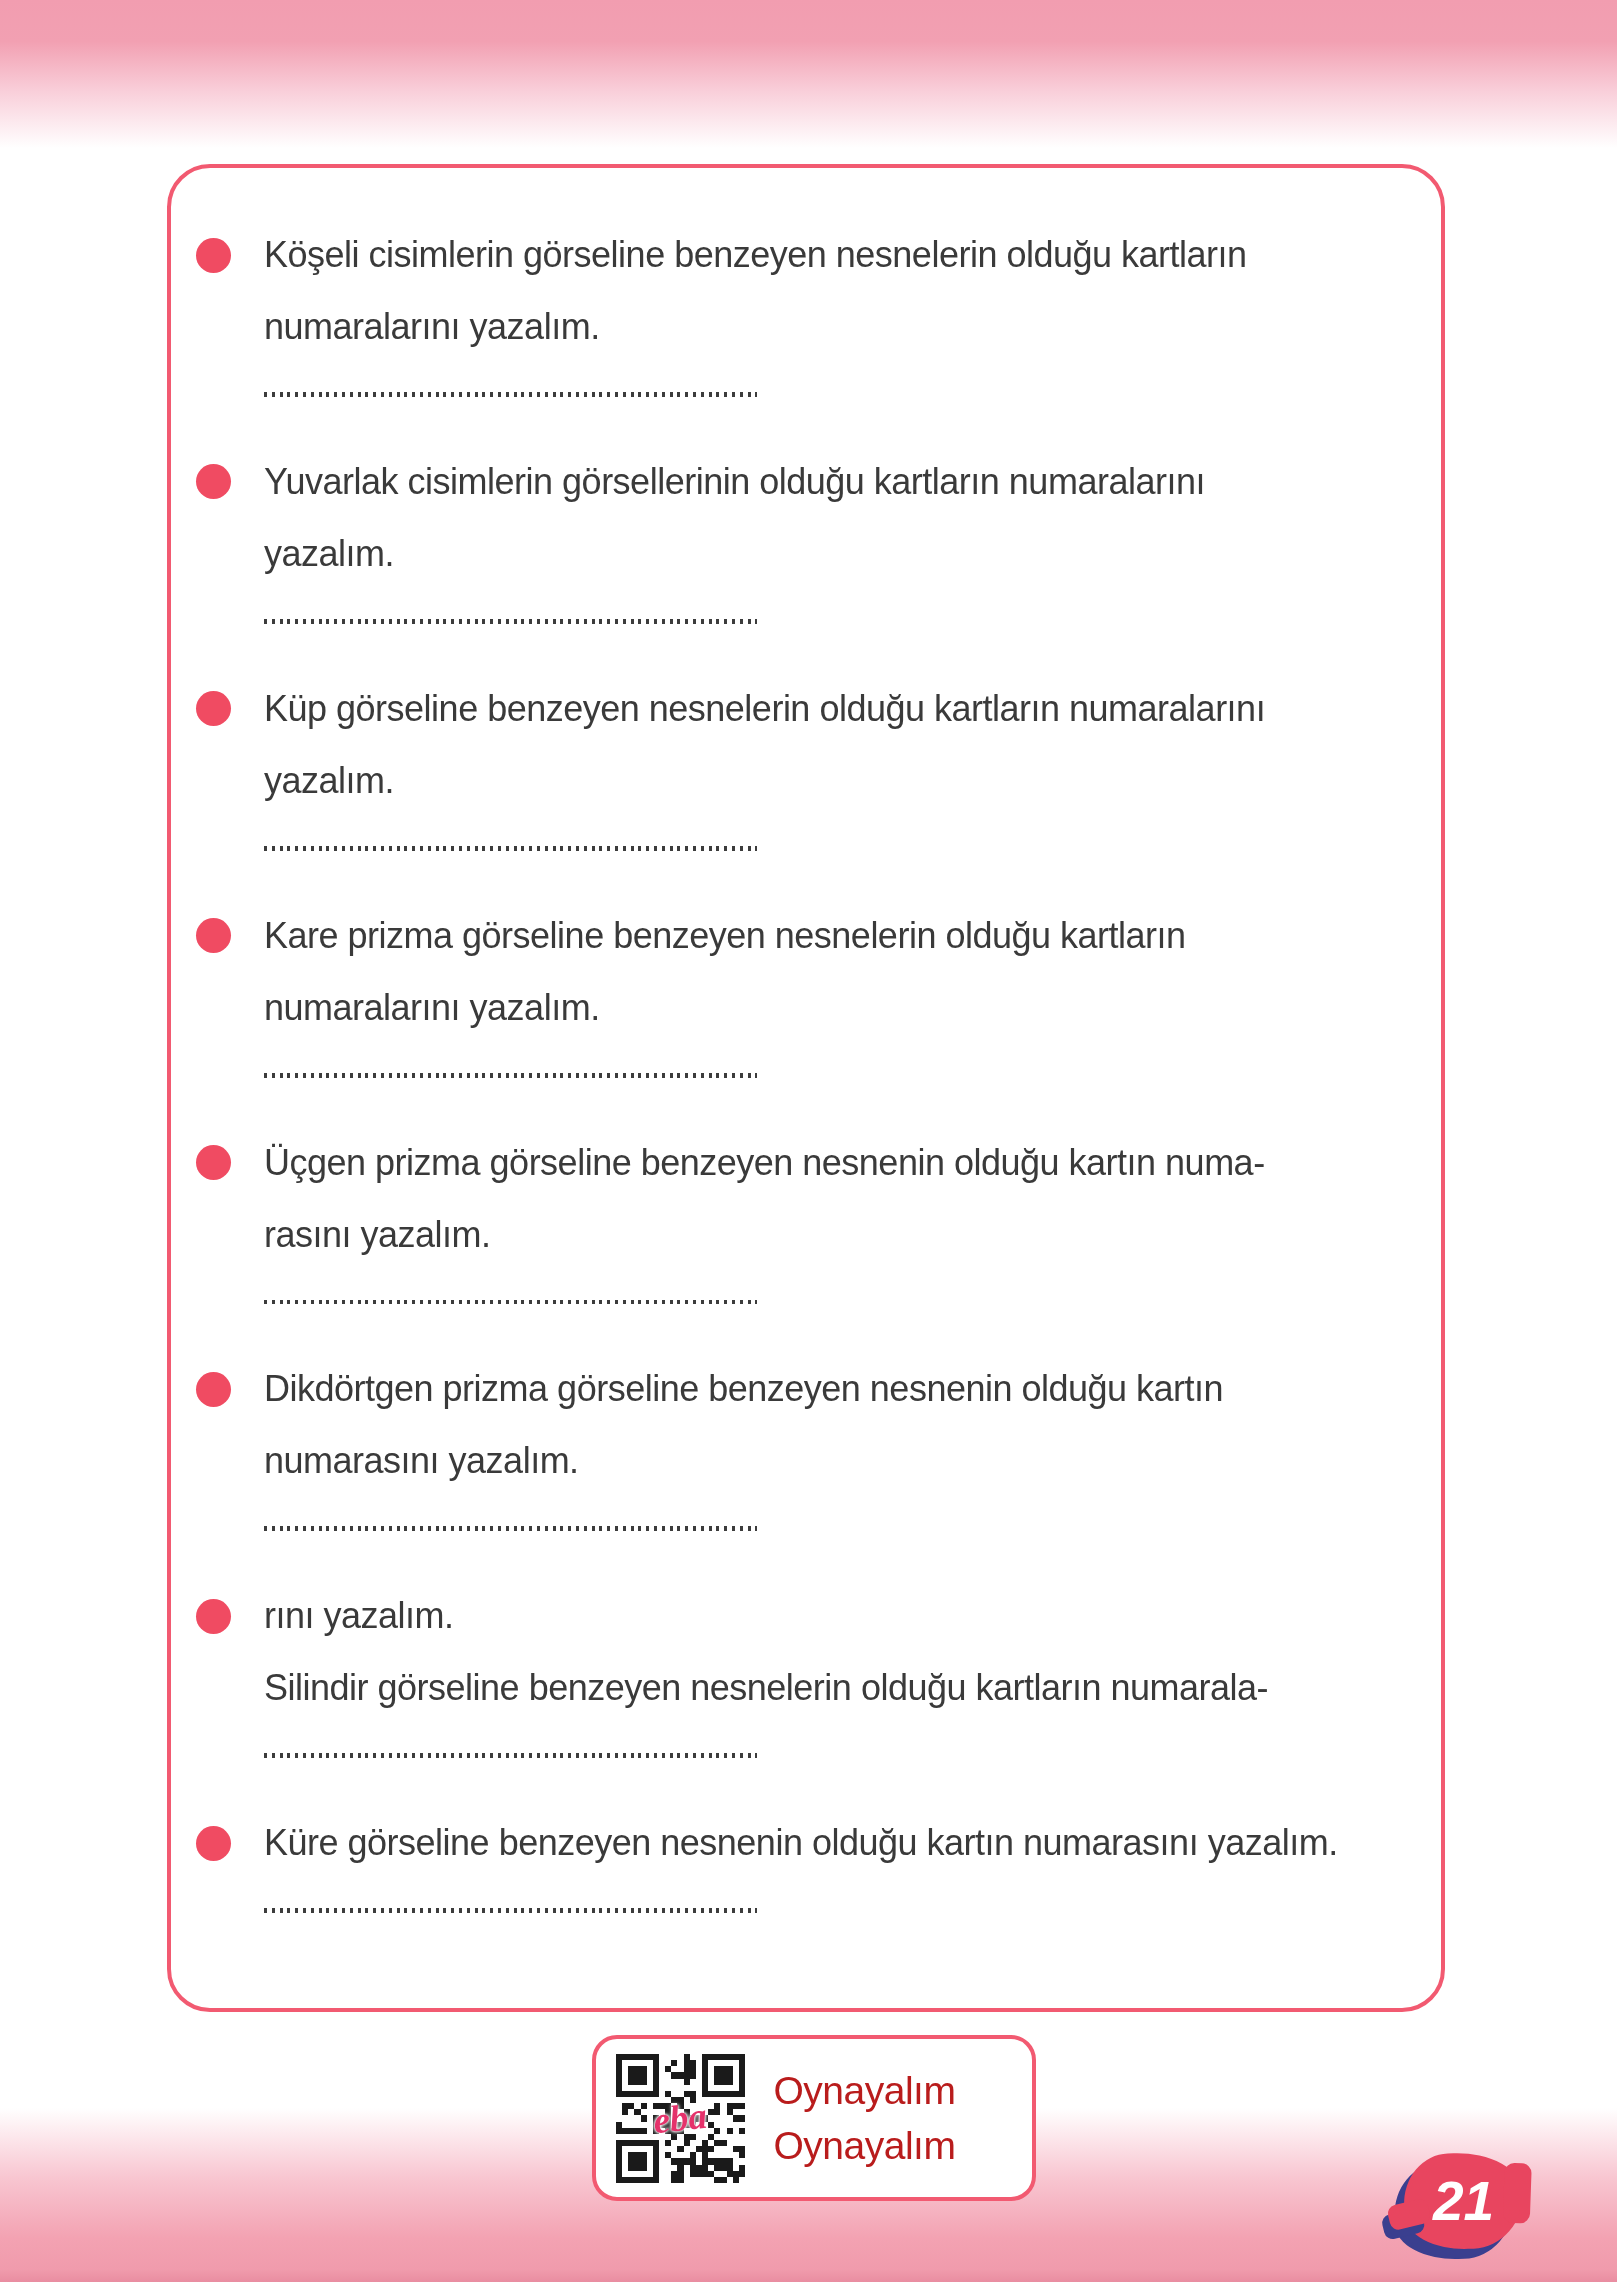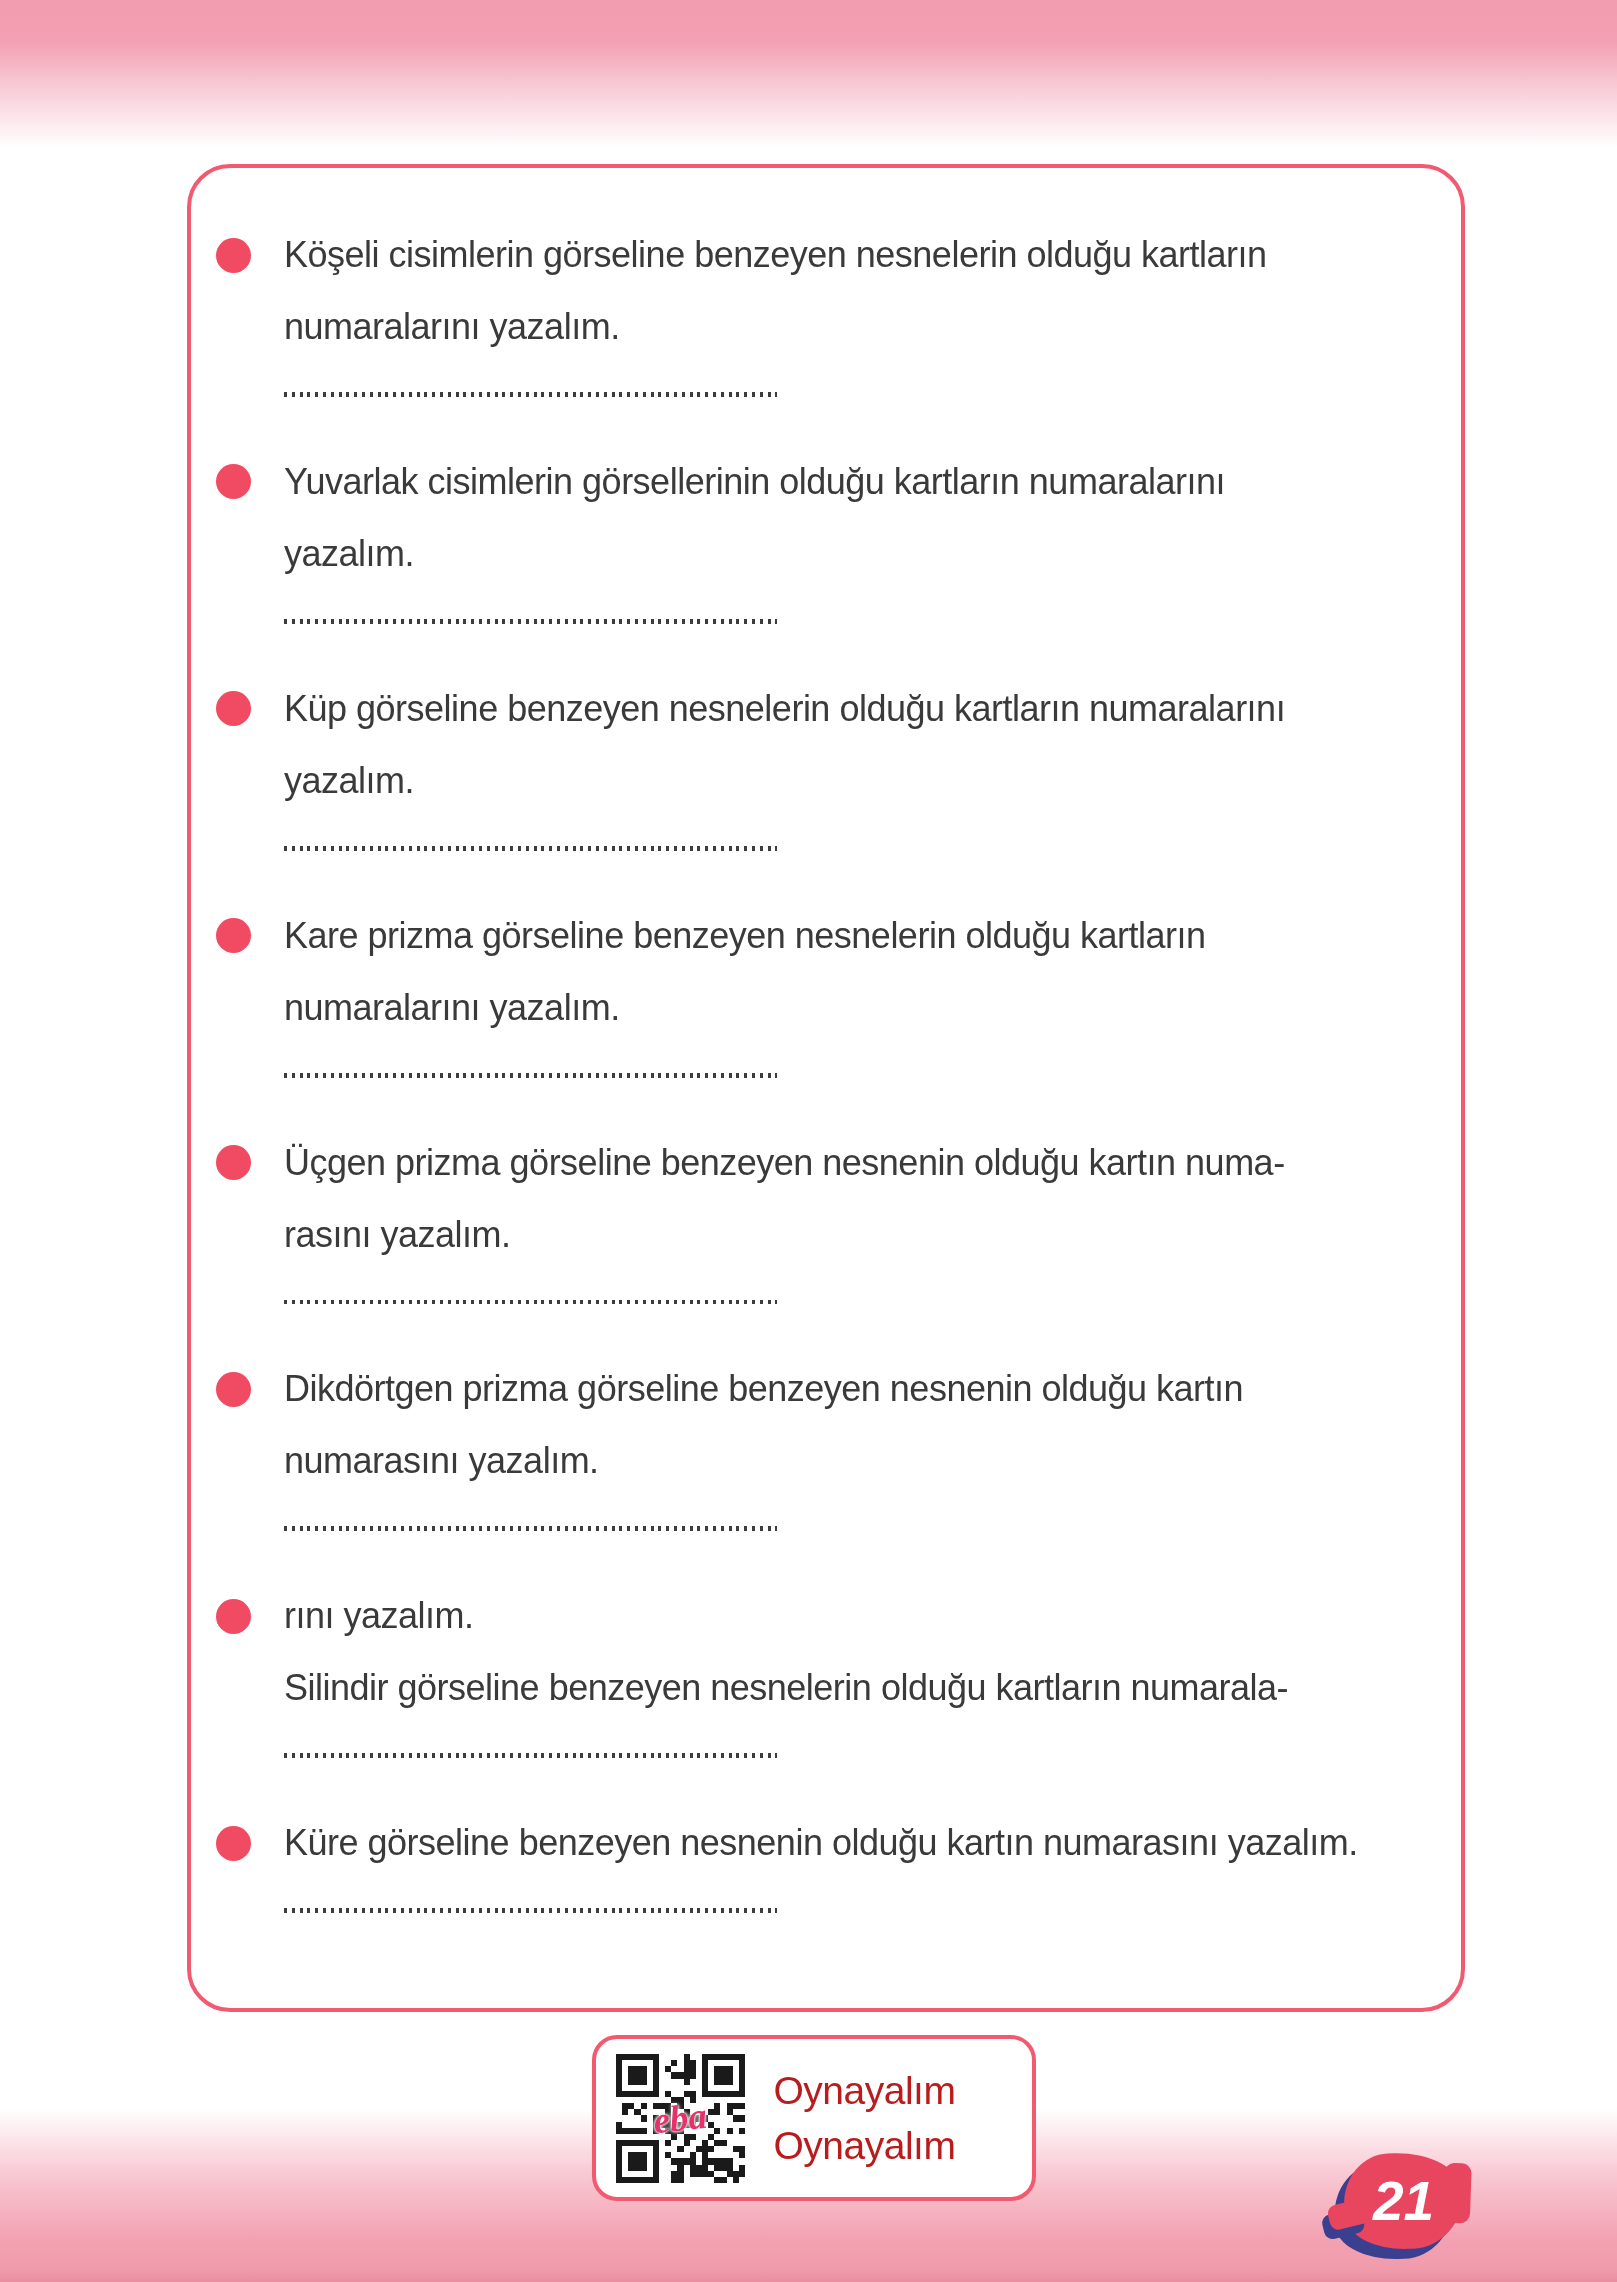--- a/index.html
+++ b/index.html
@@ -9,21 +9,21 @@
   }
   .band-top{
     position:absolute;top:0;left:0;width:100%;height:148px;
     background:linear-gradient(180deg,#F29DB0 0%,#F2A0B2 28%,#F9CFDA 62%,#FFFFFF 100%);
   }
   .band-bottom{
     position:absolute;bottom:0;left:0;width:100%;height:174px;
     background:linear-gradient(180deg,#FFFFFF 0%,#F8C6D1 40%,#F3A2B2 75%,#F09BAC 93%,#E98DA1 100%);
   }
   .card{
-    position:absolute;left:187px;top:164px;width:1278px;height:1848px;
+    position:absolute;left:167px;top:164px;width:1278px;height:1848px;
     box-sizing:border-box;border:4.9px solid #F25A71;border-radius:43px;
     background:#ffffff;padding:51px 35px 0 93px;
   }
   .task{position:relative;margin-bottom:49px;}
   .bullet{
     position:absolute;left:-68px;top:18.5px;width:35px;height:35px;
     border-radius:50%;background:#F04B62;
   }
   .task-line{
     font-size:36px;line-height:72px;color:#3A3A3A;
@@ -42,21 +42,21 @@
   .qr{position:relative;width:129px;height:129px;flex:0 0 auto;}
   .qr svg{display:block;width:129px;height:129px;}
   .eba-logo{
     position:absolute;left:50%;top:50%;
     transform:translate(-50%,-50%) rotate(-6deg);
     font-family:"Liberation Serif",serif;font-style:italic;font-weight:bold;
     font-size:37px;color:#E5326B;
     text-shadow:0 0 2.9px #fff,0 0 2.9px #fff,0 0 4.9px #fff;
   }
   .qr-text{font-size:39px;line-height:55px;color:#b91c1c;letter-spacing:-0.5px;}
-  .badge{position:absolute;left:1344px;top:2153px;width:119px;height:96px;}
+  .badge{position:absolute;left:1404px;top:2153px;width:119px;height:96px;}
   .badge .blob{
     position:absolute;left:0;top:0;right:0;bottom:0;background:#E8455F;
     border-radius:40% 60% 45% 55% / 55% 45% 60% 40%;
     box-shadow:-9.8px 9.8px 0 #3A3F8F;transform:rotate(-2deg);
   }
   .badge .blob::before{
     content:"";position:absolute;left:-15.6px;top:47px;width:41px;height:25px;
     background:#E8455F;border-radius:8.8px;transform:rotate(-12deg);
     box-shadow:-7.8px 7.8px 0 #3A3F8F;
   }

